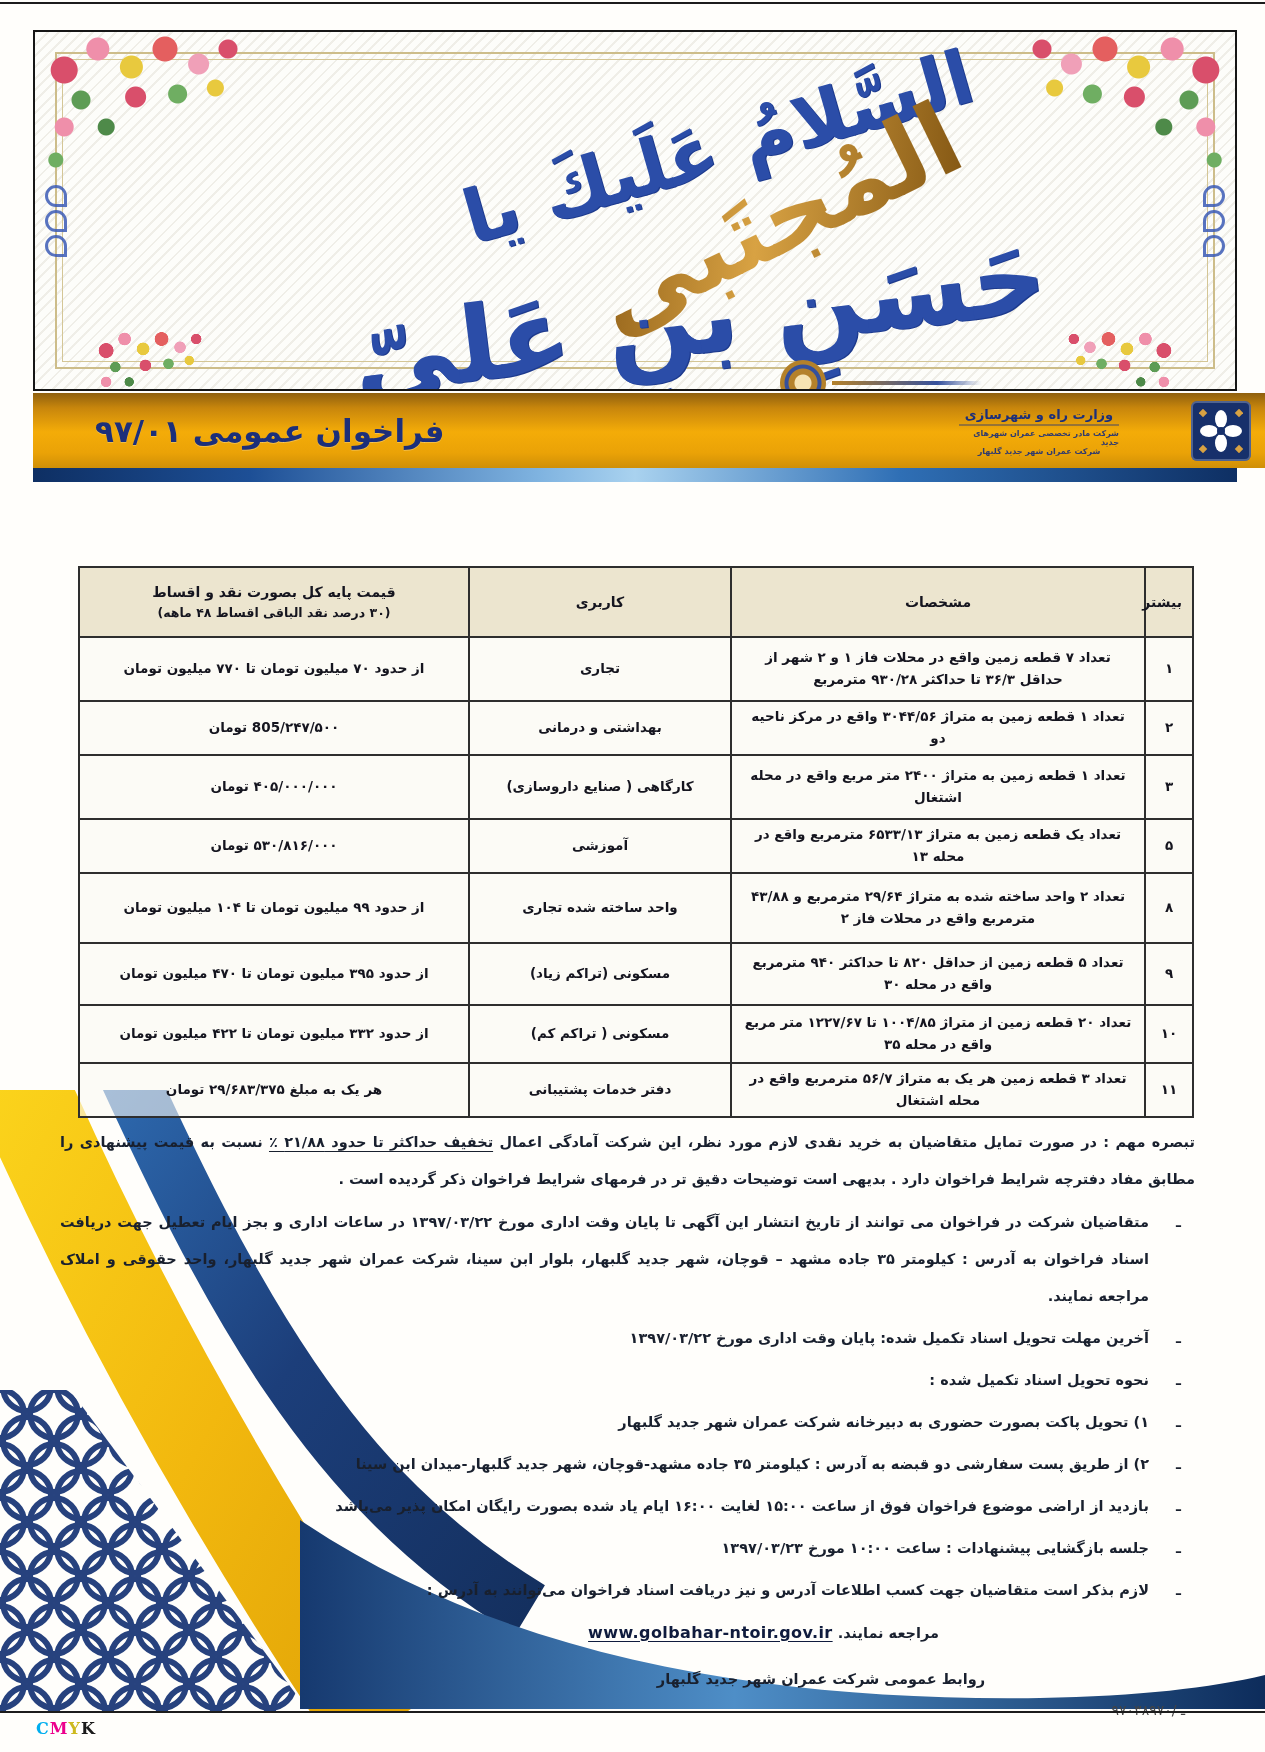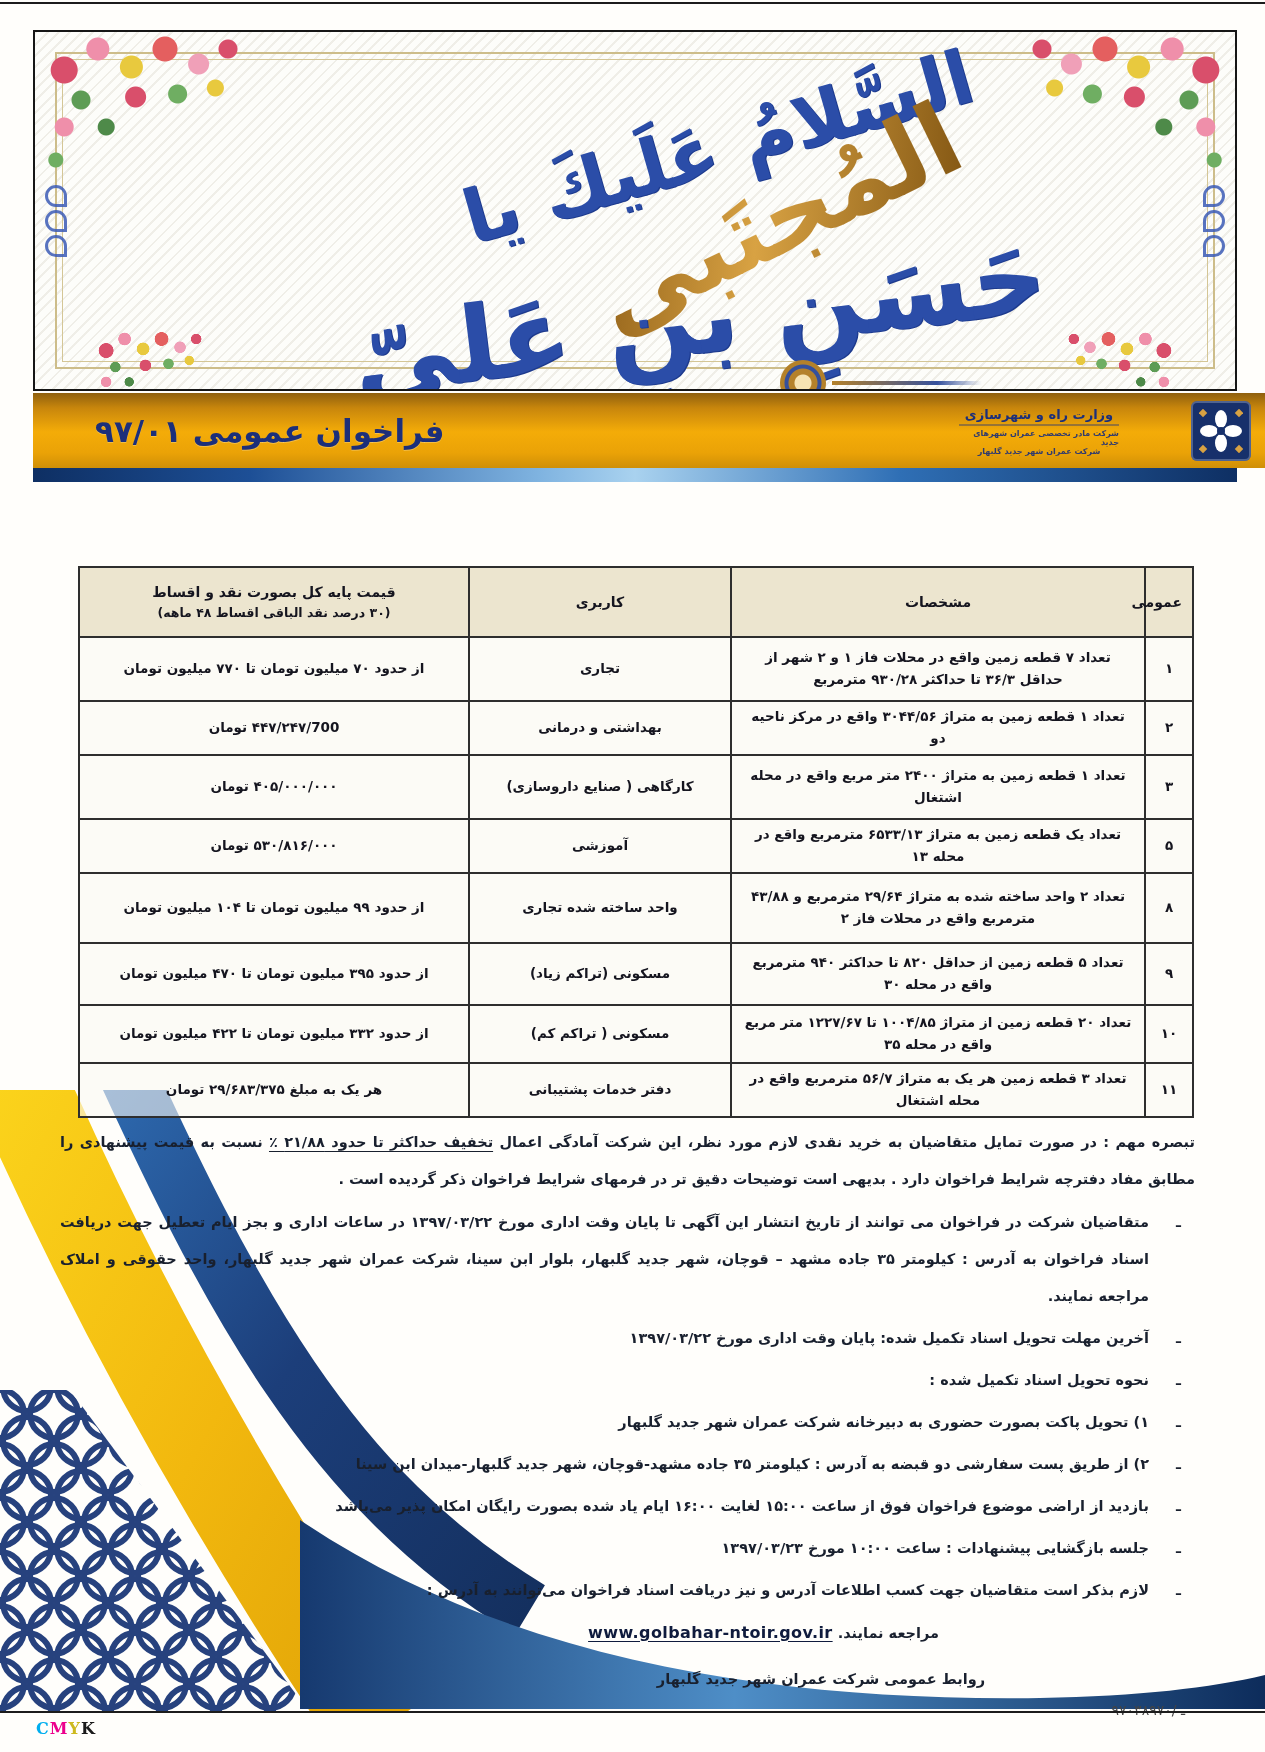--- a/index.html
+++ b/index.html
@@ -184,41 +184,41 @@
   <div class="tablewrap">
     <table>
       <colgroup>
           <col style="width:48px">
           <col style="width:414px">
           <col style="width:262px">
           <col style="width:390px">
         </colgroup>
       <thead>
         <tr>
-          <th>عمومی</th>
+          <th>بیشتر</th>
           <th>مشخصات</th>
           <th>کاربری</th>
           <th>
             <div>قیمت پایه کل بصورت نقد و اقساط</div>
             <div class="price-h2">(۳۰ درصد نقد الباقی اقساط ۴۸ ماهه)</div>
           </th>
         </tr>
       </thead>
       <tbody>
         <tr>
           <td>۱</td>
           <td>تعداد ۷ قطعه زمین واقع در محلات فاز ۱ و ۲ شهر از حداقل ۳۶/۳ تا حداکثر ۹۳۰/۲۸ مترمربع</td>
           <td>تجاری</td>
           <td>از حدود ۷۰ میلیون تومان تا ۷۷۰ میلیون تومان</td>
         </tr>
         <tr>
           <td>۲</td>
           <td>تعداد ۱ قطعه زمین به متراژ ۳۰۴۴/۵۶ واقع در مرکز ناحیه دو</td>
           <td>بهداشتی و درمانی</td>
-          <td>۴۴۷/۲۴۷/700 تومان</td>
+          <td>805/۲۴۷/۵۰۰ تومان</td>
         </tr>
         <tr>
           <td>۳</td>
           <td>تعداد ۱ قطعه زمین به متراژ ۲۴۰۰ متر مربع واقع در محله اشتغال</td>
           <td>کارگاهی ( صنایع داروسازی)</td>
           <td>۴۰۵/۰۰۰/۰۰۰ تومان</td>
         </tr>
         <tr>
           <td>۵</td>
           <td>تعداد یک قطعه زمین به متراژ ۶۵۳۳/۱۳ مترمربع واقع در محله ۱۳</td>

